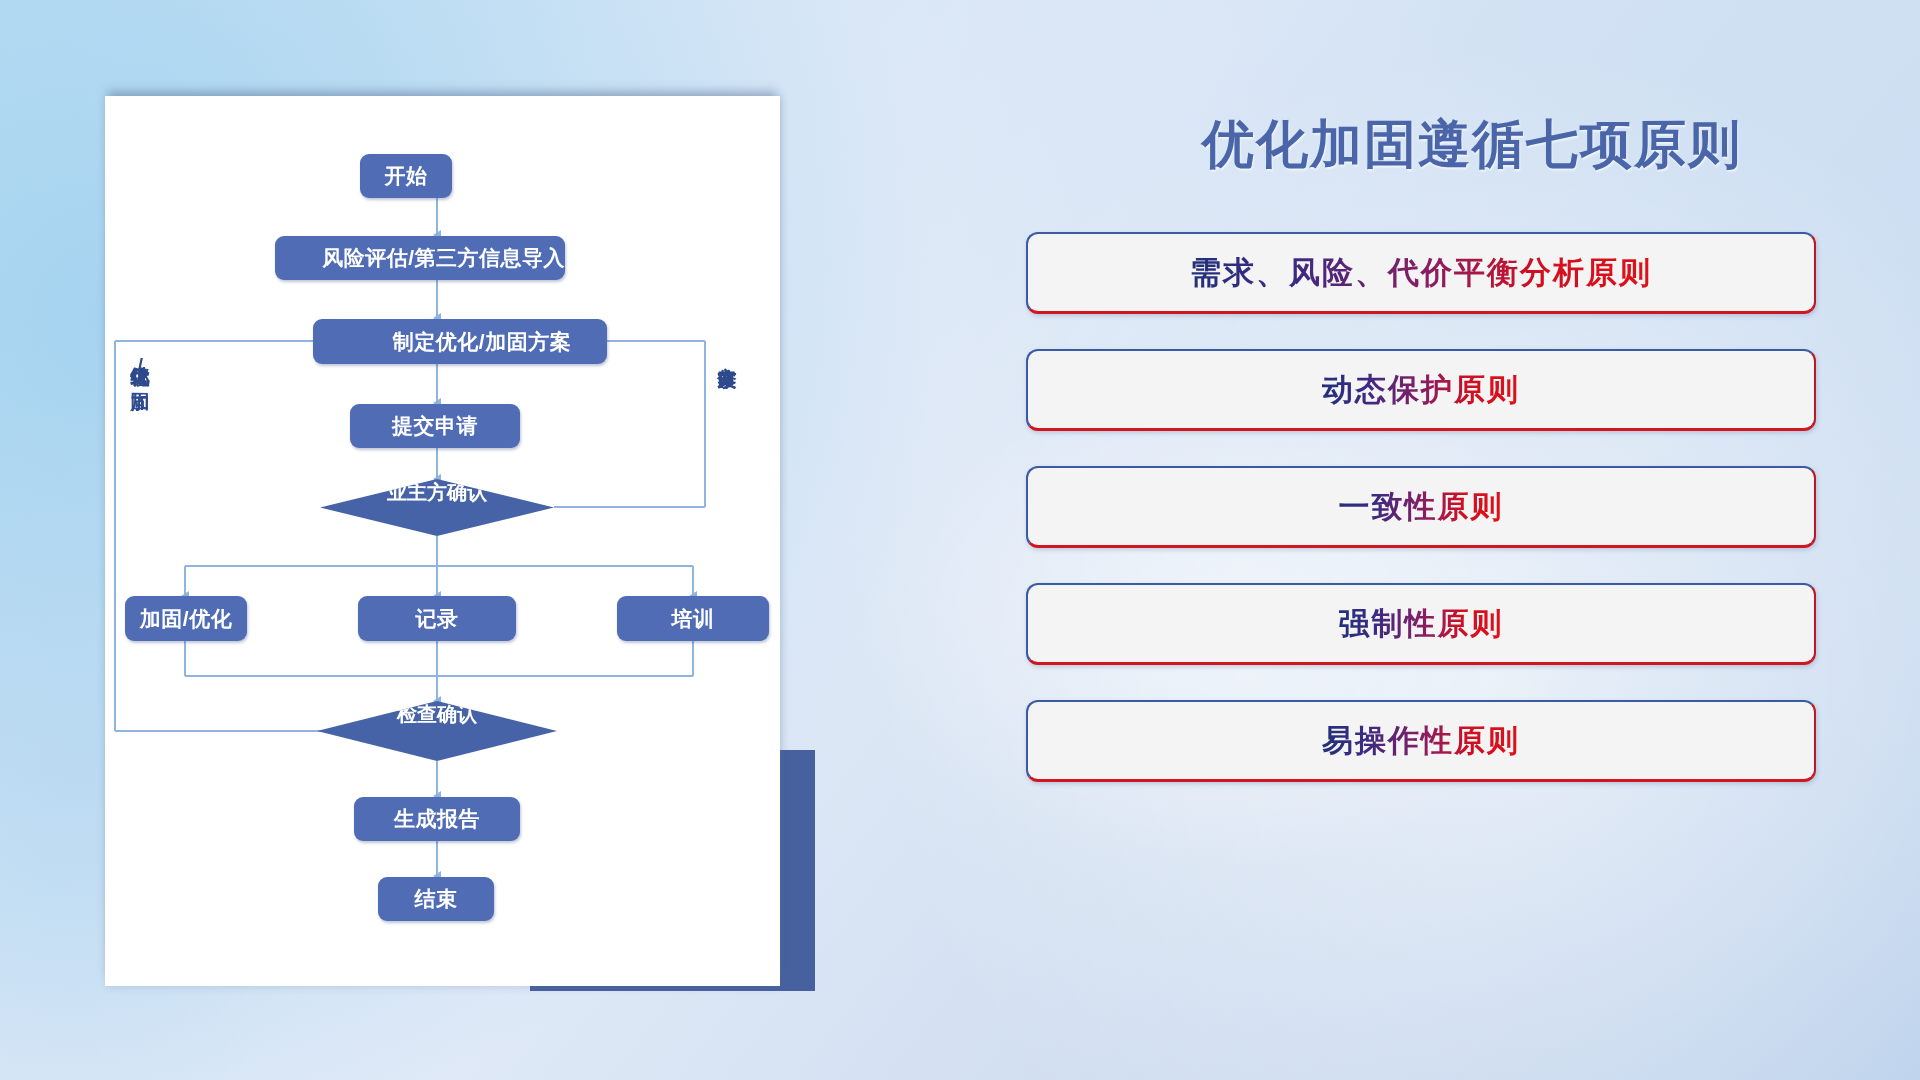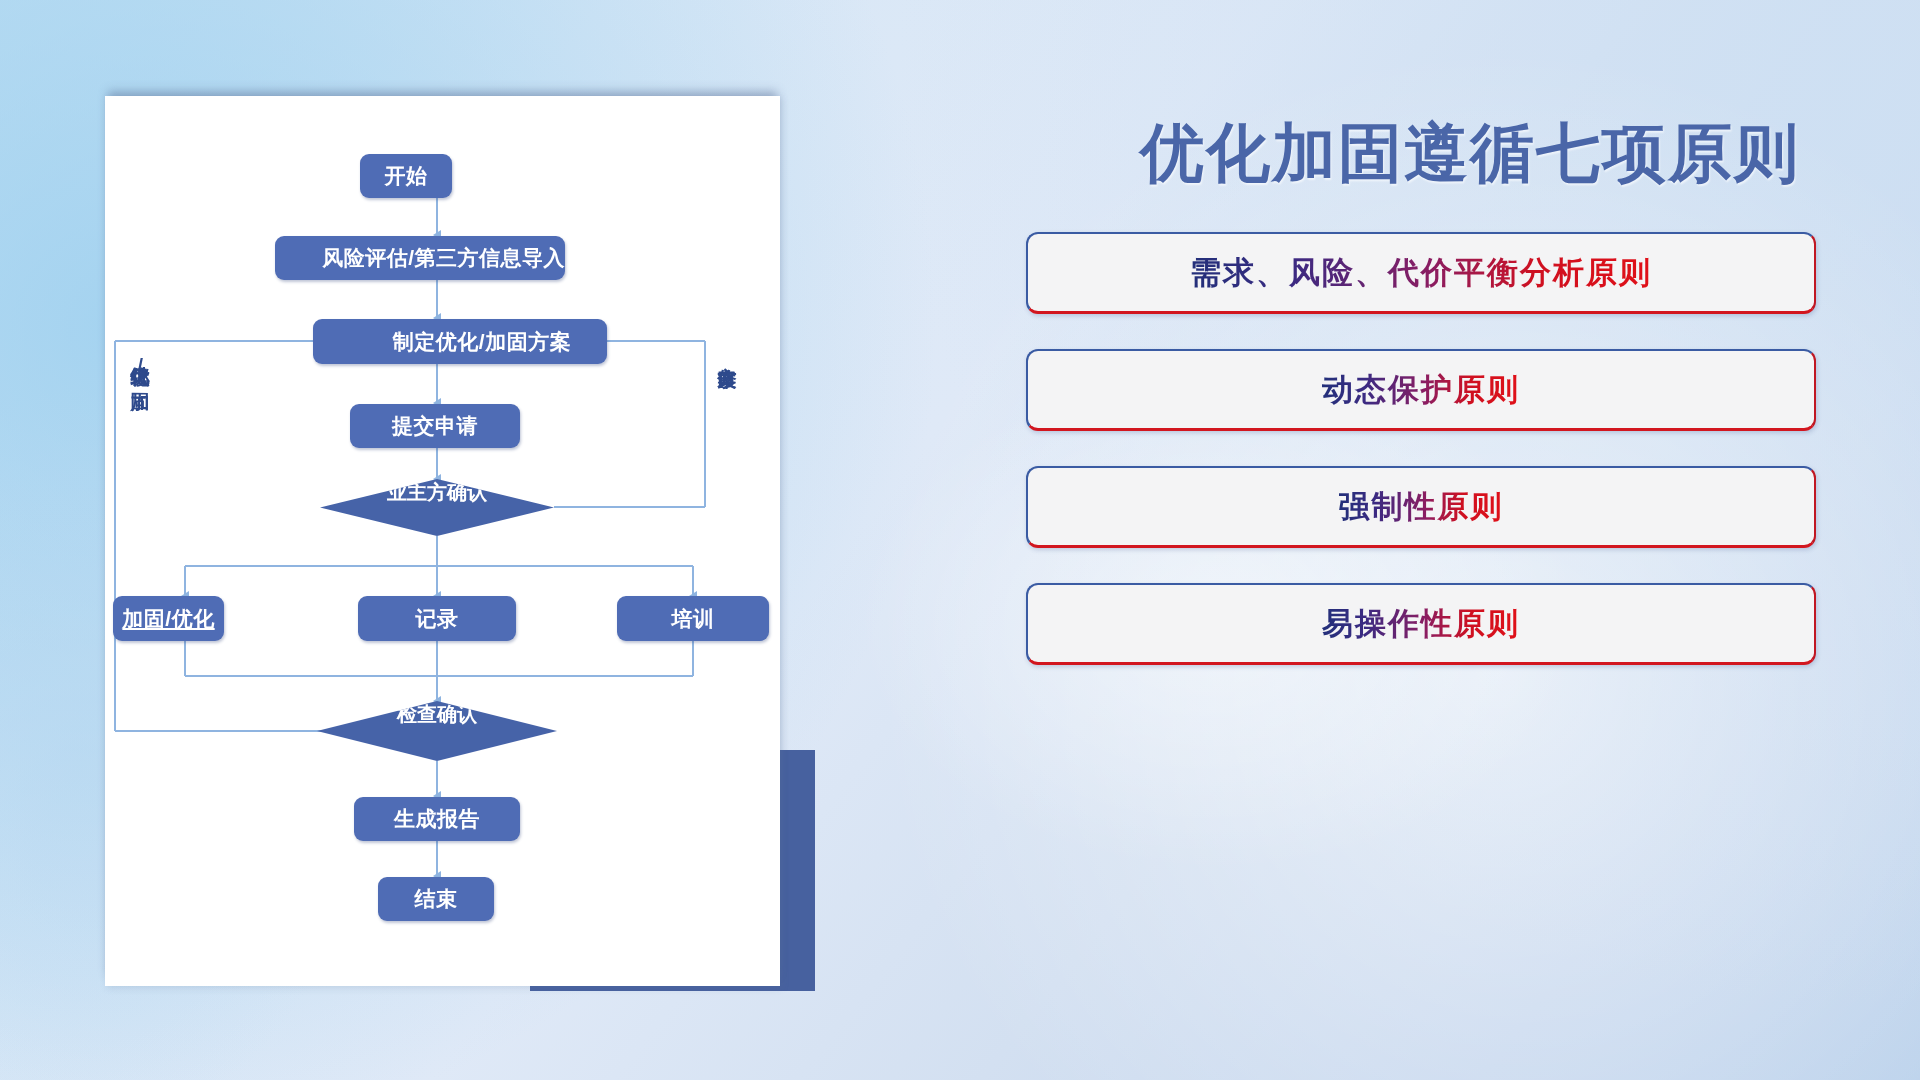--- a/index.html
+++ b/index.html
@@ -90,22 +90,22 @@
     font-size:19px;
     font-weight:bold;
     letter-spacing:1px;
     line-height:1.05;
     z-index:5;
   }
 
   
   .right-title{
     position:absolute;
-    left:1140px; top:110px;
-    font-size:64px;
+    left:1202px; top:110px;
+    font-size:52px;
     font-weight:bold;
     color:#4a66a8;
     letter-spacing:2px;
     text-shadow: 1px 2px 2px rgba(255,255,255,0.6);
     z-index:3;
   }
 
   .cards{
     position:absolute;
     left:1026px; top:232px;
@@ -205,21 +205,21 @@
     </div>
 
     <div class="fc-node" style="left:245px; top:308px; width:170px; height:44px;">
       <span>提交申请</span>
     </div>
 
     <div class="fc-diamond" style="left:215px; top:383px; width:234px; height:57px;">
       <span>业主方确认</span>
     </div>
 
-    <div class="fc-node" style="left:8px;  top:500px; width:111px; height:45px;text-decoration:underline;">
+    <div class="fc-node" style="left:20px;  top:500px; width:122px; height:45px;">
       <span>加固/优化</span>
     </div>
 
     <div class="fc-node" style="left:253px; top:500px; width:158px; height:45px;">
       <span>记录</span>
     </div>
 
     <div class="fc-node" style="left:512px; top:500px; width:152px; height:45px;">
       <span>培训</span>
     </div>
@@ -244,20 +244,23 @@
   <div class="right-title">优化加固遵循七项原则</div>
 
   <div class="cards">
     <div class="pcard">
       <span class="pcard-text">需求、风险、代价平衡分析原则</span>
     </div>
     <div class="pcard">
       <span class="pcard-text">动态保护原则</span>
     </div>
     <div class="pcard">
+      <span class="pcard-text">一致性原则</span>
+    </div>
+    <div class="pcard">
       <span class="pcard-text">强制性原则</span>
     </div>
     <div class="pcard">
       <span class="pcard-text">易操作性原则</span>
     </div>
   </div>
 
 </div>
 
 </body></html>

